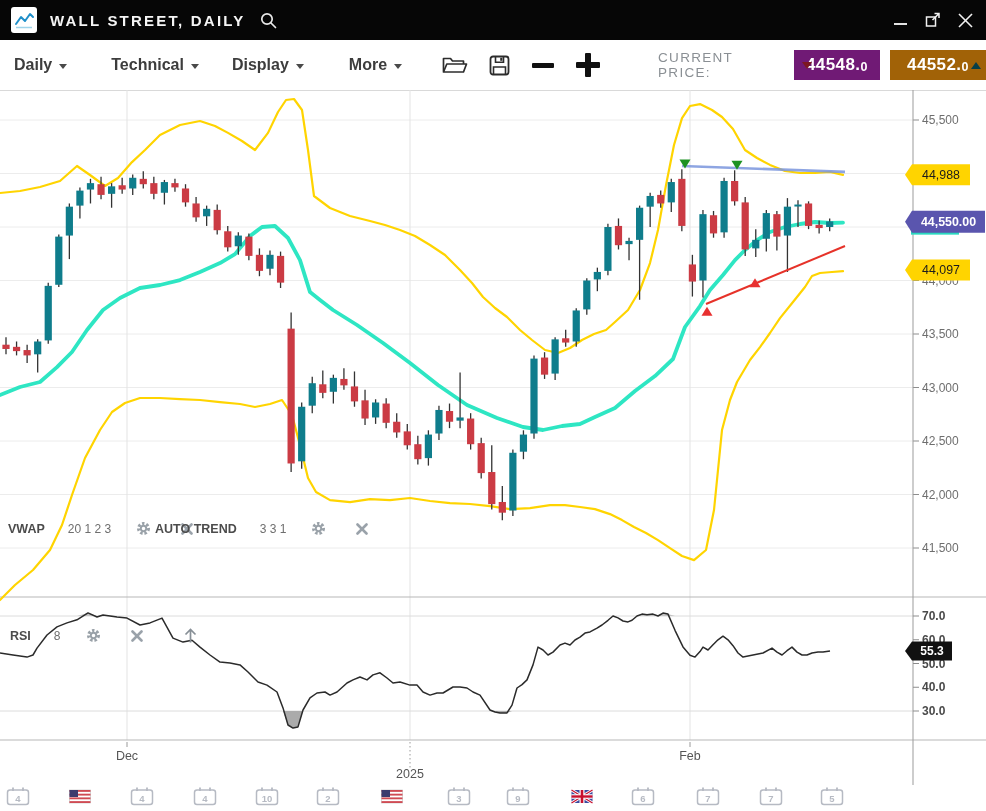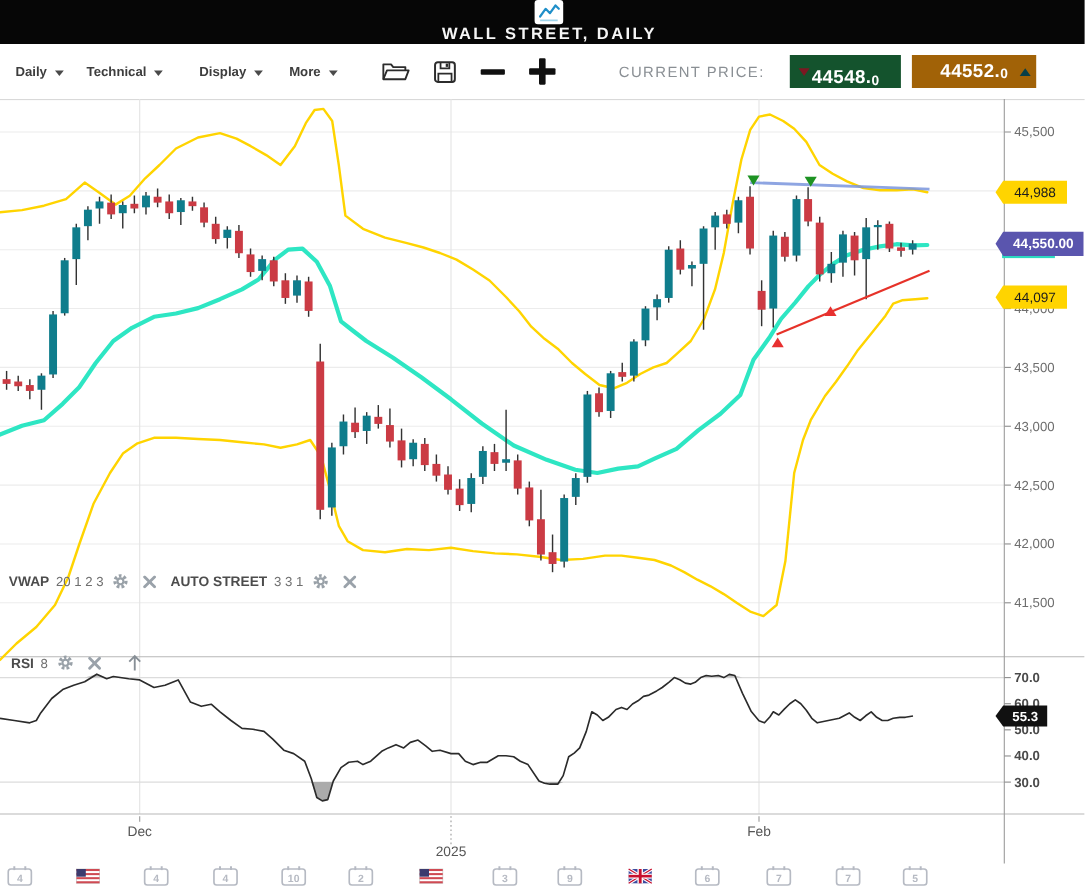--- a/index.html
+++ b/index.html
@@ -1,46 +1,46 @@
 <!DOCTYPE html>
 <html><head>
 <meta charset="utf-8">
 <style>
   html,body{margin:0;padding:0;background:#fff;width:986px;height:811px;overflow:hidden;
     font-family:"Liberation Sans",sans-serif;-webkit-font-smoothing:antialiased;}
   .titlebar{position:absolute;top:0;left:0;width:986px;height:40px;background:#060606;
-    display:flex;align-items:center;flex-direction:column;}
+    display:flex;align-items:center;}
   .logo{width:26px;height:26px;background:#fff;border-radius:3px;margin-left:11px;
     display:flex;align-items:center;justify-content:center;}
   .win-title{color:#f5f5f5;font-size:15px;font-weight:600;letter-spacing:2.2px;margin-left:13px;}
   .search-btn{margin-left:14px;display:flex;align-items:center;cursor:pointer;}
   .win-controls{margin-left:auto;display:flex;align-items:center;gap:14px;margin-right:12px;}
   .win-btn{width:18px;height:18px;display:flex;align-items:center;justify-content:center;cursor:pointer;}
   .toolbar{position:absolute;top:40px;left:0;width:986px;height:50px;background:#fff;
     border-bottom:1px solid #d9d9d9;display:flex;align-items:center;}
-  .menu{display:flex;align-items:center;color:#3d3d3d;font-size:12px;font-weight:600;cursor:pointer;}
+  .menu{display:flex;align-items:center;color:#3d3d3d;font-size:16px;font-weight:600;cursor:pointer;}
   .menu .caret{width:0;height:0;border-left:4.5px solid transparent;border-right:4.5px solid transparent;
     border-top:5.5px solid #4a4a4a;margin-left:7px;margin-top:2px;}
   .tb-icon{display:flex;align-items:center;justify-content:center;cursor:pointer;}
   .minus-bar{width:22px;height:5px;background:#101010;border-radius:1px;}
   .plus-wrap{position:relative;width:24px;height:24px;}
   .plus-wrap i{position:absolute;background:#101010;border-radius:1px;}
   .plus-wrap i.h{left:0;top:9px;width:24px;height:6px;}
   .plus-wrap i.v{left:9px;top:0;width:6px;height:24px;}
   .cp-label{color:#8a8f94;font-size:13.5px;letter-spacing:1.3px;font-weight:500;}
   .badge{height:30px;display:flex;align-items:center;justify-content:center;color:#fff;
     font-size:17px;font-weight:700;position:relative;cursor:pointer;letter-spacing:.4px;}
   .badge .dec{font-size:12.5px;font-weight:700;margin-top:3px;}
-  .badge-sell{width:101px;background:#14532d;align-items:flex-end;}
+  .badge-sell{width:101px;background:#701a75;}
   .badge-buy{width:113px;background:#a16207;}
   .arr{width:0;height:0;position:absolute;top:12px;}
   .arr-down{left:8px;border-left:5px solid transparent;border-right:5px solid transparent;border-top:7px solid #7c1822;}
   .arr-up{right:5px;border-left:5px solid transparent;border-right:5px solid transparent;border-bottom:7px solid #073f48;}
   .chart-wrap{position:absolute;top:90px;left:0;width:986px;height:721px;}
-  .overlay{position:absolute;display:flex;align-items:center;gap:7px;}
+  .overlay{position:absolute;display:flex;align-items:center;gap:24px;}
   .ind-name{color:#4c4c4c;font-weight:700;font-size:12.5px;}
   .ind-params{color:#6e6e6e;font-size:12px;margin-left:-1px;}
   .icon-btn{display:flex;align-items:center;cursor:pointer;}
 </style>
 </head>
 <body>
 
 <div class="titlebar">
   <div class="logo">
     <svg width="22" height="22">
@@ -74,29 +74,29 @@
         </svg>
     </div>
   </div>
 </div>
 
 <div class="toolbar">
   <div class="menu" style="margin-left:14px">
     <span>Daily</span>
       <i class="caret"></i>
   </div>
-  <div class="menu" style="margin-left:21px">
+  <div class="menu" style="margin-left:44px">
     <span>Technical</span>
       <i class="caret"></i>
   </div>
   <div class="menu" style="margin-left:33px">
     <span>Display</span>
       <i class="caret"></i>
   </div>
-  <div class="menu" style="margin-left:24px">
+  <div class="menu" style="margin-left:45px">
     <span>More</span>
       <i class="caret"></i>
   </div>
   <div class="tb-icon" style="margin-left:40px">
     <svg width="26" height="19">
         <path d="M1.5,15.5 V2.5 h7 l2,2.5 h11 v3" fill="none" stroke="#2c2c2c" stroke-width="1.7" stroke-linejoin="round"></path>
         <path d="M4.8,8 h19.7 l-3,8 H1.5 z" fill="#fff" stroke="#2c2c2c" stroke-width="1.7" stroke-linejoin="round"></path>
       </svg>
   </div>
   <div class="tb-icon" style="margin-left:21px">
@@ -632,37 +632,37 @@
     </span>
     <span class="icon-btn" style="margin-left:5px">
       <svg width="12" height="12">
           <line x1="1.5" y1="1.5" x2="10.5" y2="10.5" stroke="#9aa2aa" stroke-width="2.6" stroke-linecap="round"></line>
           <line x1="10.5" y1="1.5" x2="1.5" y2="10.5" stroke="#9aa2aa" stroke-width="2.6" stroke-linecap="round"></line>
         </svg>
     </span>
   </div>
 
   <div class="overlay" style="left:155px;top:430px">
-    <span class="ind-name">AUTO STREET</span>
+    <span class="ind-name">AUTO TREND</span>
     <span class="ind-params">3 3 1</span>
     <span class="icon-btn">
       <svg width="17" height="17">
           <circle cx="8.5" cy="8.5" r="5" fill="none" stroke="#99a1a8" stroke-width="3" stroke-dasharray="2.4 1.9"></circle>
           <circle cx="8.5" cy="8.5" r="2.7" fill="#fff" stroke="#99a1a8" stroke-width="1.9"></circle>
         </svg>
     </span>
     <span class="icon-btn" style="margin-left:5px">
       <svg width="12" height="12">
           <line x1="1.5" y1="1.5" x2="10.5" y2="10.5" stroke="#9aa2aa" stroke-width="2.6" stroke-linecap="round"></line>
           <line x1="10.5" y1="1.5" x2="1.5" y2="10.5" stroke="#9aa2aa" stroke-width="2.6" stroke-linecap="round"></line>
         </svg>
     </span>
   </div>
 
-  <div class="overlay" style="left:10px;top:504px">
+  <div class="overlay" style="left:10px;top:537px">
     <span class="ind-name">RSI</span>
     <span class="ind-params">8</span>
     <span class="icon-btn">
       <svg width="17" height="17">
           <circle cx="8.5" cy="8.5" r="5" fill="none" stroke="#99a1a8" stroke-width="3" stroke-dasharray="2.4 1.9"></circle>
           <circle cx="8.5" cy="8.5" r="2.7" fill="#fff" stroke="#99a1a8" stroke-width="1.9"></circle>
         </svg>
     </span>
     <span class="icon-btn" style="margin-left:5px">
       <svg width="12" height="12">

